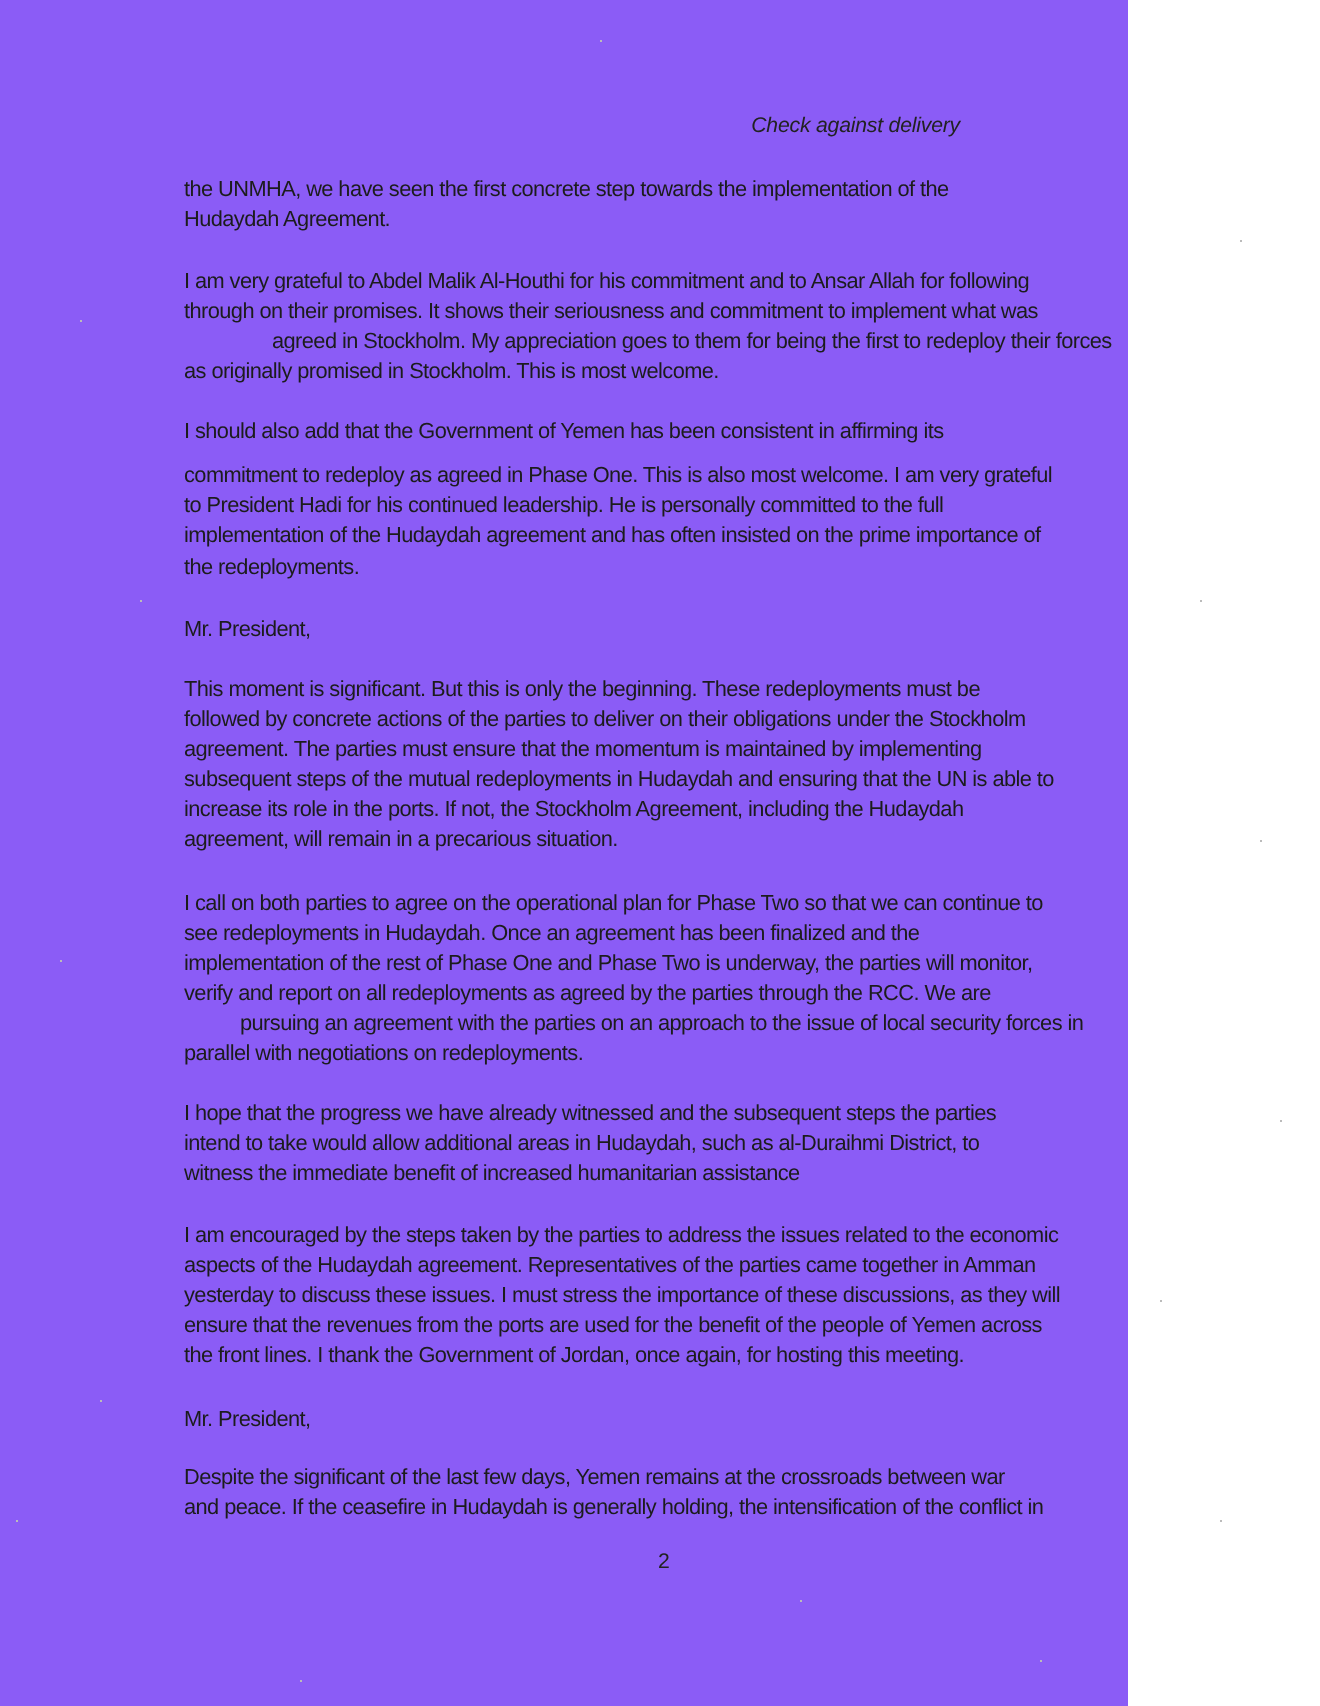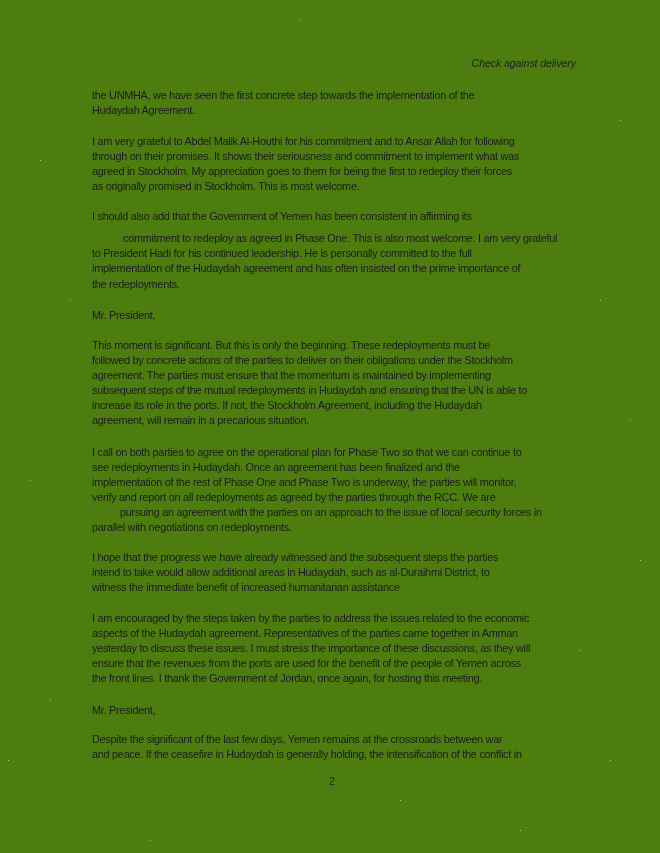--- a/index.html
+++ b/index.html
@@ -1,20 +1,20 @@
 <!DOCTYPE html>
 <html><head>
   <meta charset="utf-8">
   <style>
     html, body { margin: 0; padding: 0; }
     body {
       width: 660px; height: 853px; background: #ffffff; position: relative; overflow: hidden;
       font-family: "Liberation Sans", sans-serif; color: #1a1a1a;
     }
-    .page { position: absolute; left: 0; top: 0; width: 660px; height: 853px; background: #4d7c0f; }
+    .page { position: absolute; left: 0; top: 0; width: 564px; height: 853px; background: #8b5cf6; }
     .header-note {
       position: absolute; right: 84px; top: 59px; font-size: 10.6px; font-style: italic; color: #222;
       letter-spacing: -0.1px;
     }
     .body { position: absolute; left: 92px; top: 0; width: 490px; }
     .line {
       position: absolute; left: 0; white-space: nowrap; font-size: 10.9px; letter-spacing: -0.28px;
       color: #1c1c1c; line-height: 15px;
     }
     .page-number { position: absolute; left: 329px; top: 775px; font-size: 10.6px; color: #222; }
@@ -26,26 +26,26 @@
 <div class="page">
   <div class="header-note" style="top: 57px;">Check against delivery</div>
   <div class="body" id="doc-body">
       <div>
         <div class="line" style="top: 88px;">the UNMHA, we have seen the first concrete step towards the implementation of the</div>
         <div class="line" style="top: 103px;">Hudaydah Agreement.</div>
       </div>
       <div>
         <div class="line" style="top: 134px;">I am very grateful to Abdel Malik Al-Houthi for his commitment and to Ansar Allah for following</div>
         <div class="line" style="top: 149px;">through on their promises. It shows their seriousness and commitment to implement what was</div>
-        <div class="line" style="top: 164px;">agreed in Stockholm. My appreciation goes to them for being the first to redeploy their forces</div>
+        <div class="line" style="top: 164px; margin-left: 44px;">agreed in Stockholm. My appreciation goes to them for being the first to redeploy their forces</div>
         <div class="line" style="top: 179px;">as originally promised in Stockholm. This is most welcome.</div>
       </div>
       <div>
         <div class="line" style="top: 209px;">I should also add that the Government of Yemen has been consistent in affirming its</div>
-        <div class="line" style="top: 231px; margin-left: 31px;">commitment to redeploy as agreed in Phase One. This is also most welcome.  I am very grateful</div>
+        <div class="line" style="top: 231px;">commitment to redeploy as agreed in Phase One. This is also most welcome.  I am very grateful</div>
         <div class="line" style="top: 246px;">to President Hadi for his continued leadership. He is personally committed to the full</div>
         <div class="line" style="top: 261px;">implementation of the Hudaydah agreement and has often insisted on the prime importance of</div>
         <div class="line" style="top: 277px;">the redeployments.</div>
       </div>
       <div>
         <div class="line" style="top: 308px;">Mr. President,</div>
       </div>
       <div>
         <div class="line" style="top: 338px;">This moment is significant. But this is only the beginning. These redeployments must be</div>
         <div class="line" style="top: 353px; text-align: center;">followed by concrete actions of the parties to deliver on their obligations under the Stockholm</div>

